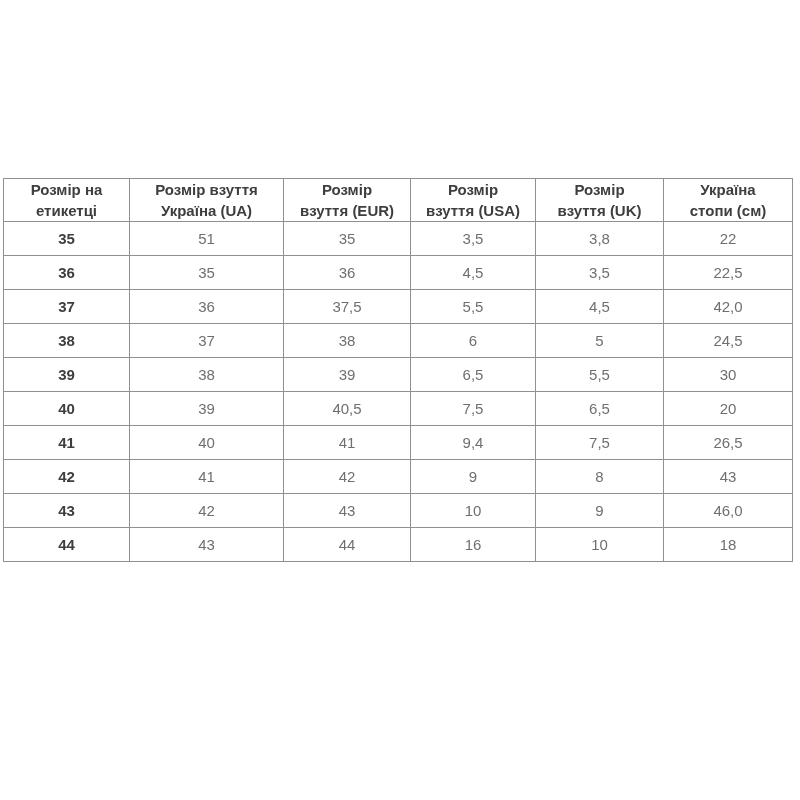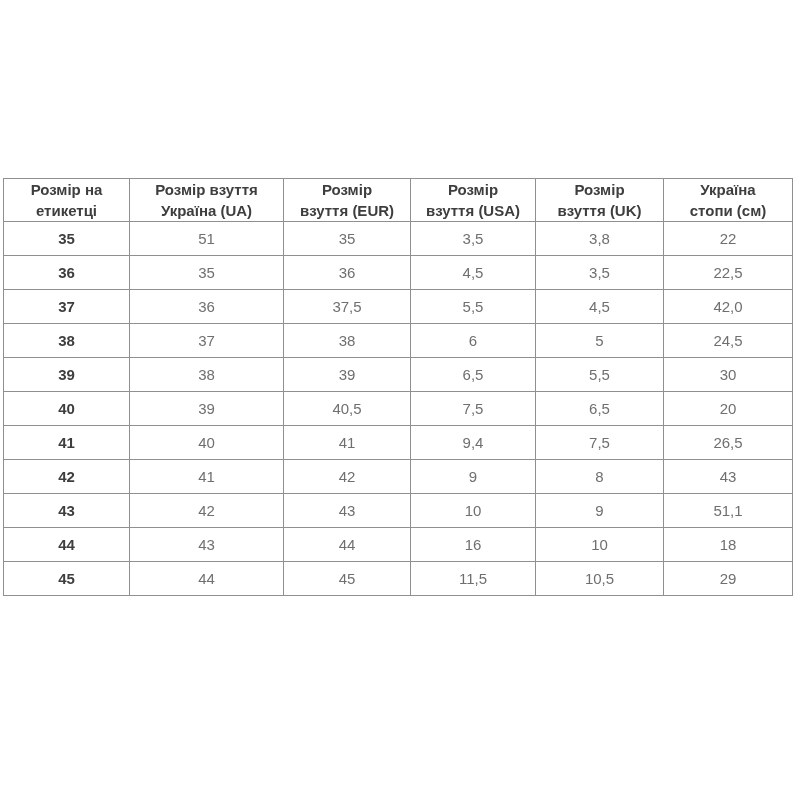--- a/index.html
+++ b/index.html
@@ -151,33 +151,25 @@
           <td>9</td>
           <td>8</td>
           <td>43</td>
         </tr>
         <tr>
           <td class="label-col">43</td>
           <td>42</td>
           <td>43</td>
           <td>10</td>
           <td>9</td>
-          <td>51,1</td>
+          <td>46,0</td>
         </tr>
         <tr>
           <td class="label-col">44</td>
           <td>43</td>
           <td>44</td>
           <td>16</td>
           <td>10</td>
           <td>18</td>
         </tr>
-        <tr>
-          <td class="label-col">45</td>
-          <td>44</td>
-          <td>45</td>
-          <td>11,5</td>
-          <td>10,5</td>
-          <td>29</td>
-        </tr>
       </tbody>
   </table>
 </div>
 
 </body></html>

